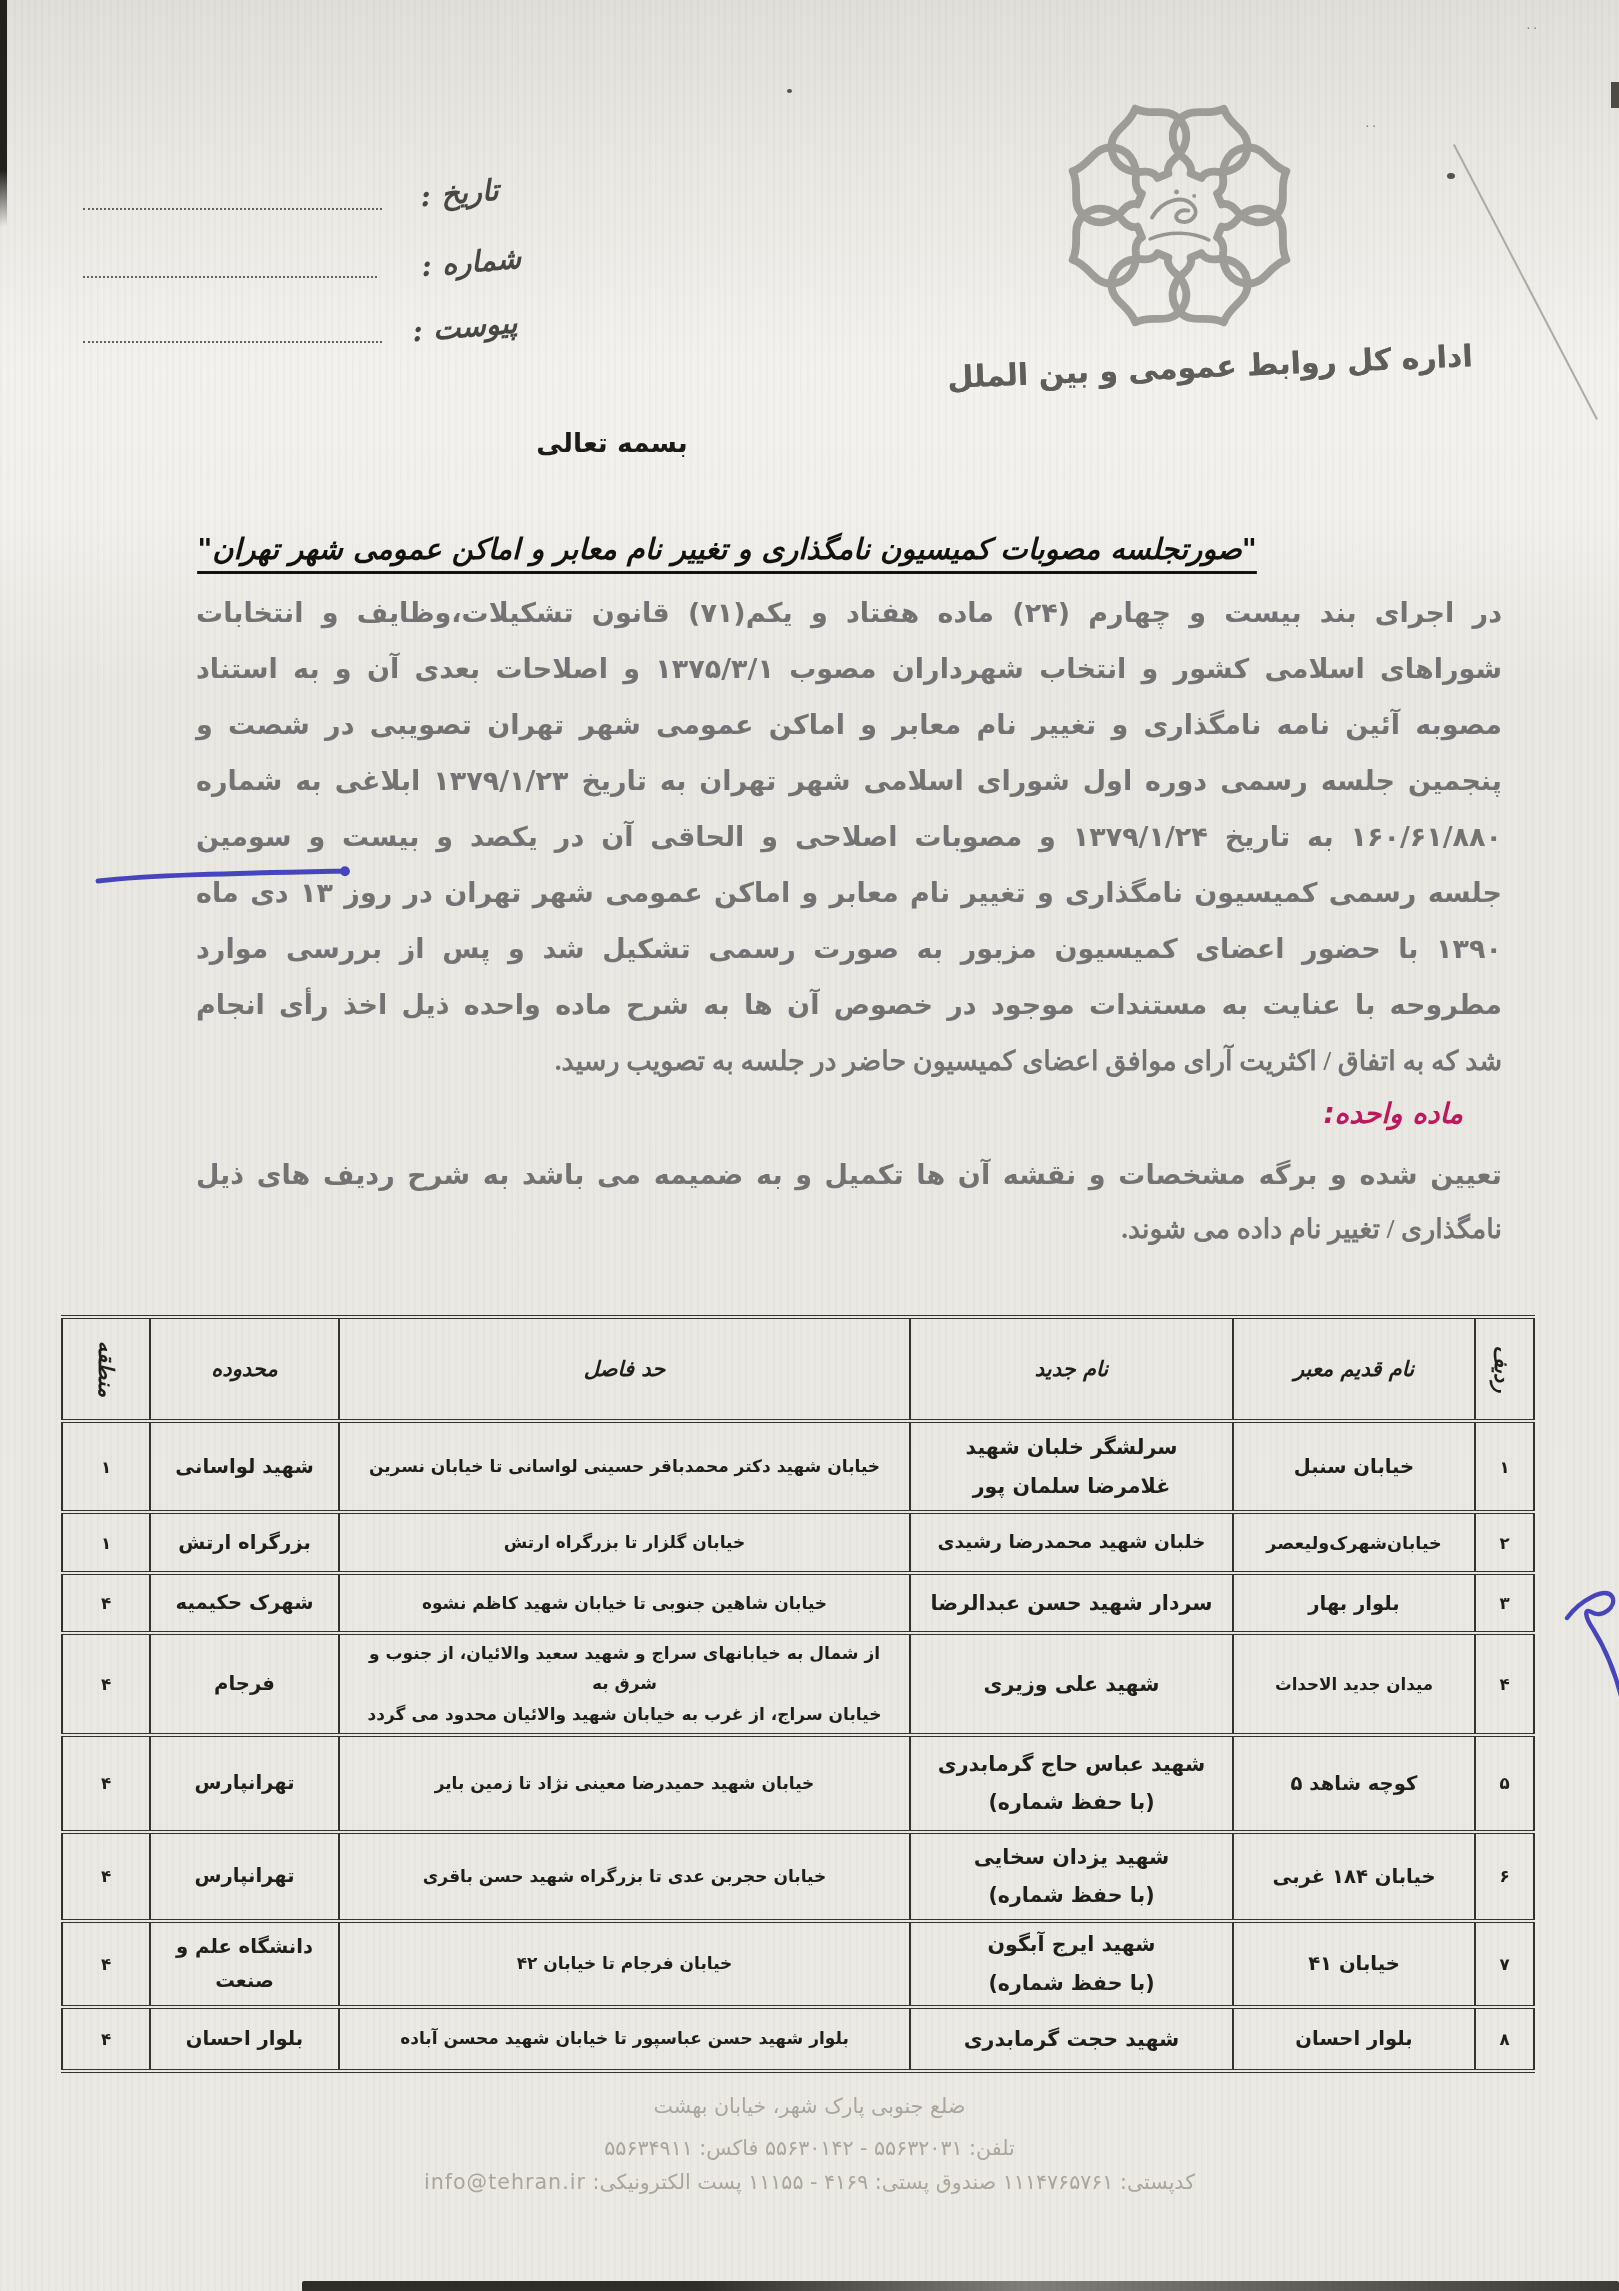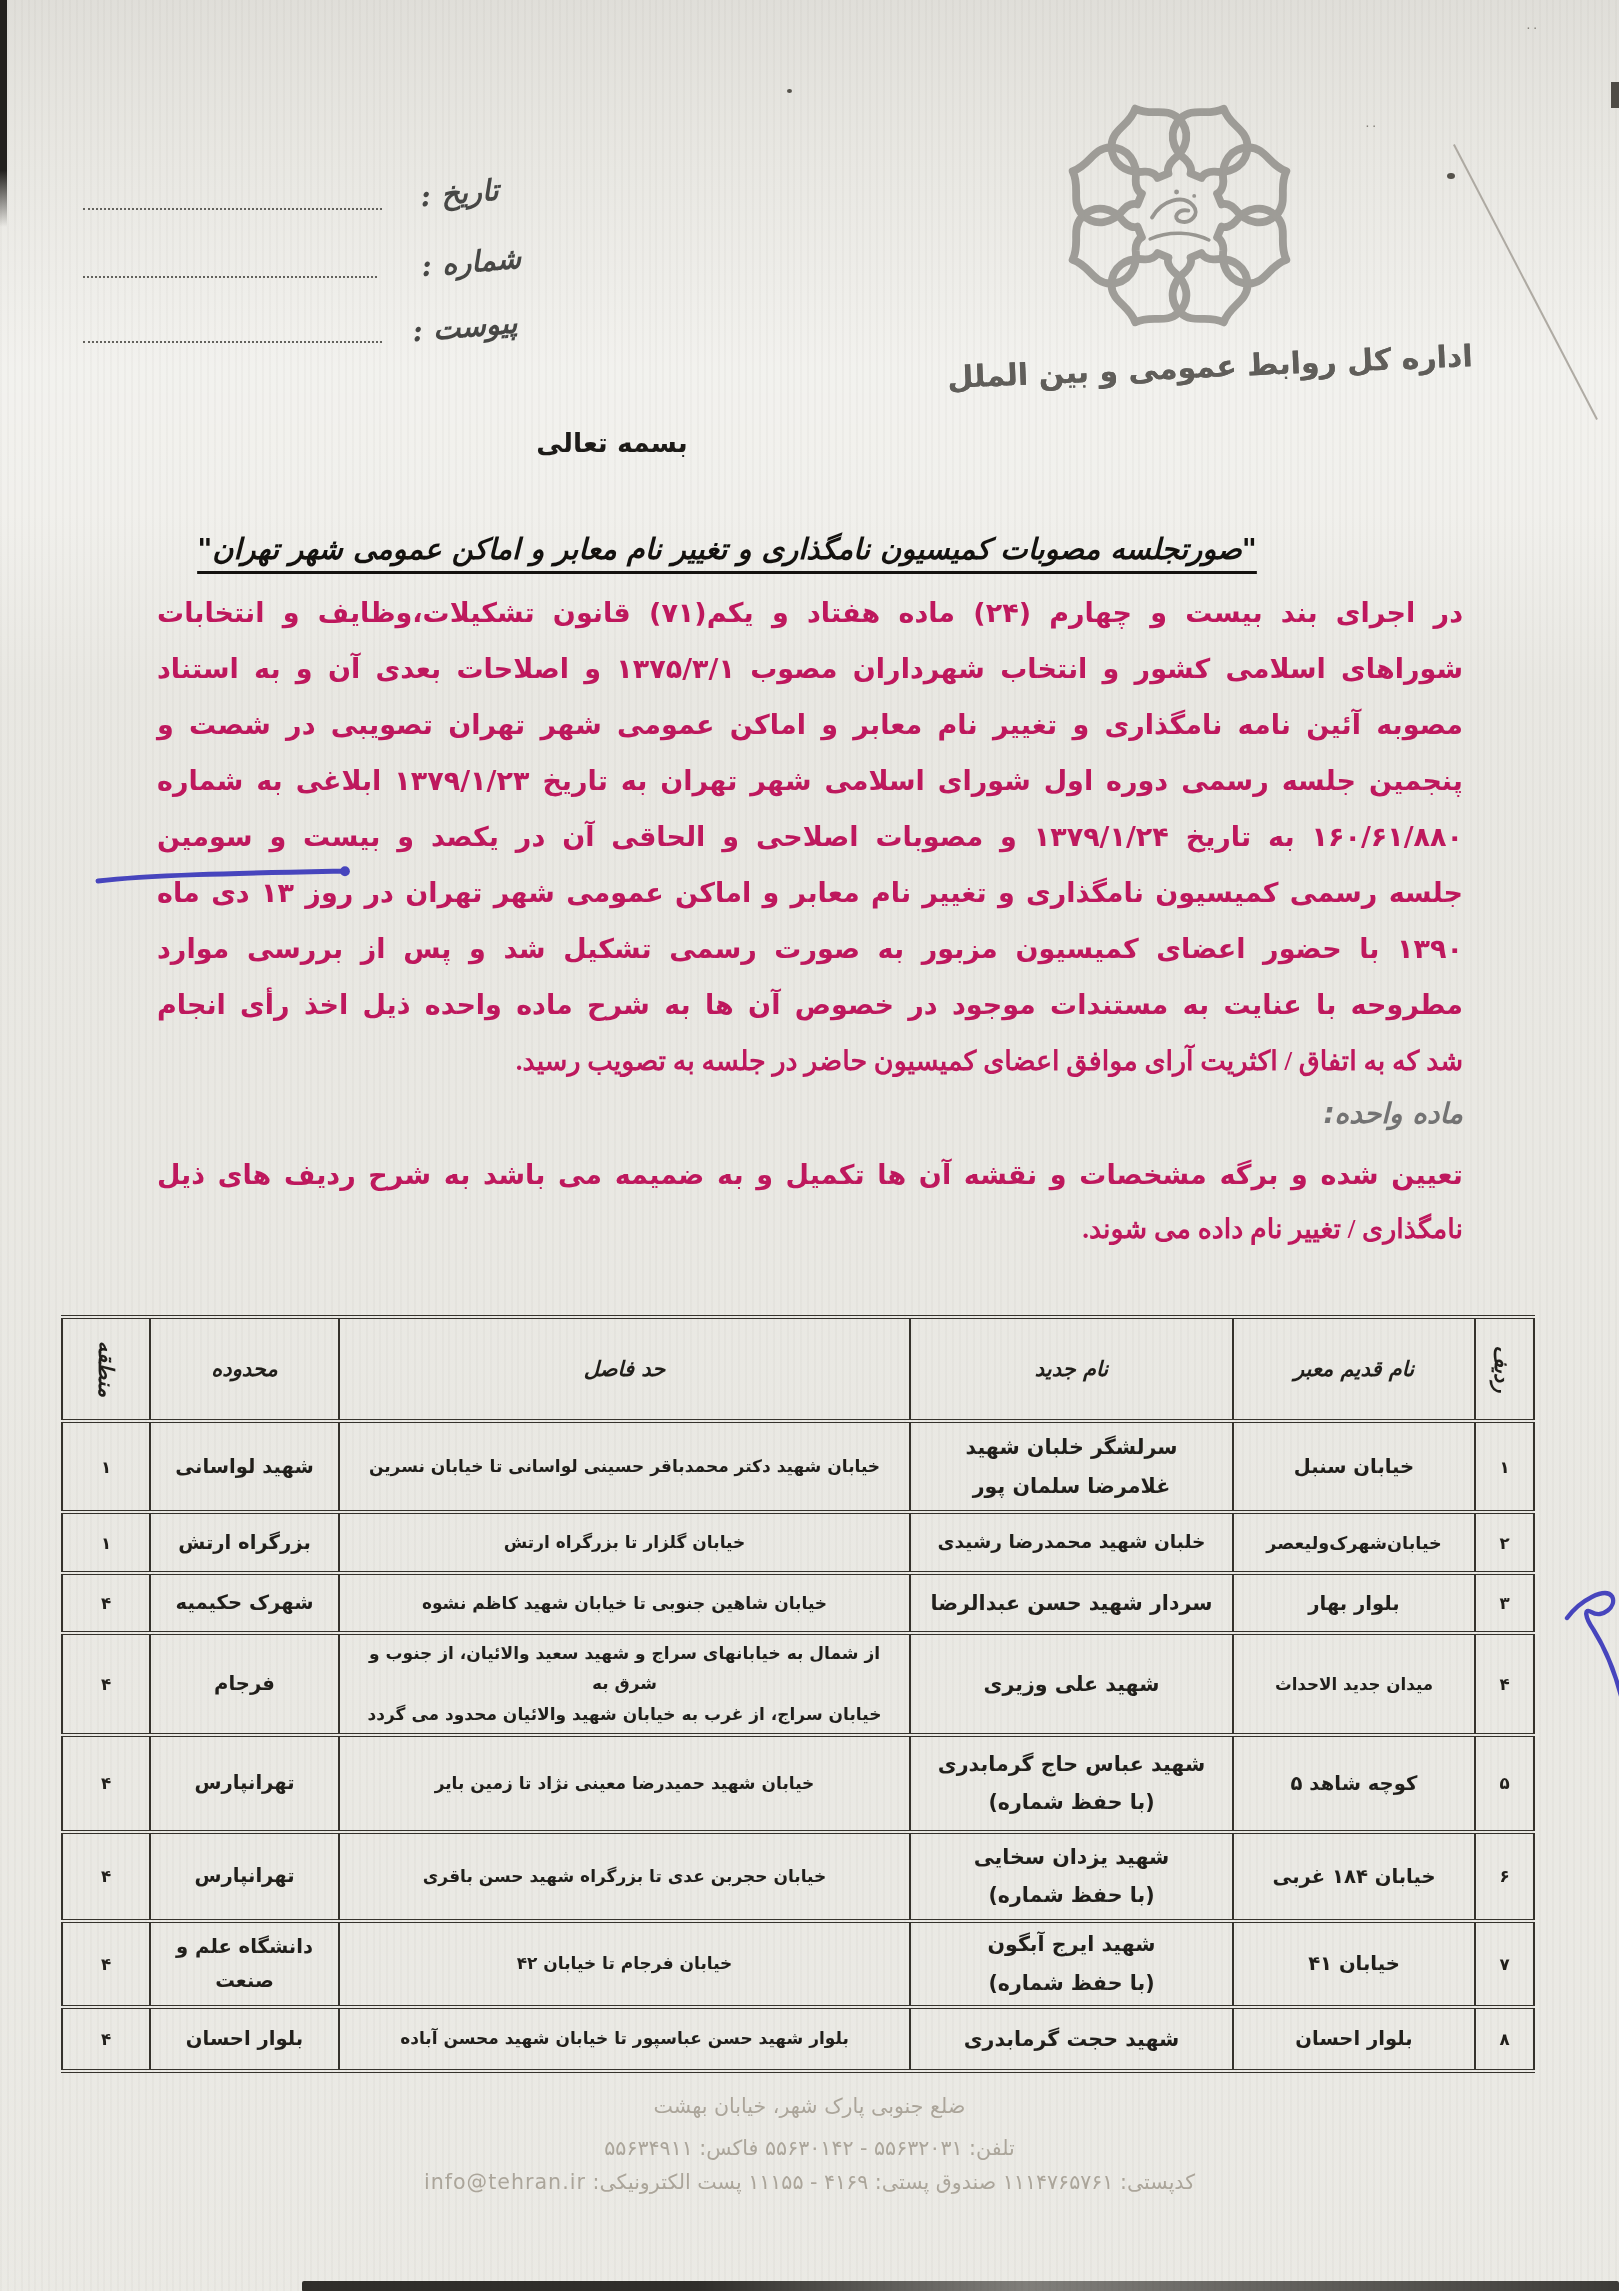--- a/index.html
+++ b/index.html
@@ -19,27 +19,27 @@
   .logo{position:absolute;left:1057px;top:93px;width:245px;height:245px;opacity:.88;filter:blur(0.4px);}
   .dept{position:absolute;left:916px;top:349px;width:588px;text-align:center;font-size:30px;
         font-weight:bold;color:#605e5a;transform:rotate(-2.4deg);letter-spacing:0.5px;
         text-shadow:0 0 0.6px #6b6966;direction:rtl;white-space:nowrap;}
   .bismillah{position:absolute;left:524px;top:427px;width:176px;text-align:center;
         font-size:26.5px;font-weight:bold;direction:rtl;}
   .doc-title{position:absolute;left:188px;top:532px;width:1078px;text-align:center;direction:rtl;
         font-size:29px;font-weight:bold;font-style:italic;color:#14120f;
         text-decoration:underline;text-underline-offset:11.8px;text-decoration-thickness:2.5px;}
   
-  .para{position:absolute;direction:rtl;font-weight:bold;color:#be185d;}
+  .para{position:absolute;direction:rtl;font-weight:bold;color:#737373;margin-left:39px;}
   .para .line{display:block;text-align:justify;text-align-last:justify;}
   .para .line.last{text-align-last:right;font-family:Liberation Serif, serif;}
   .p1{left:157px;top:585px;width:1306px;font-size:27px;}
   .p1 .line{height:56px;line-height:56px;}
   .made{position:absolute;left:157px;top:1097px;width:1306px;direction:rtl;text-align:right;
-        font-size:28px;font-weight:bold;font-style:italic;color:#737373;}
+        font-size:28px;font-weight:bold;font-style:italic;color:#be185d;}
   .p2{left:157px;top:1147px;width:1306px;font-size:27px;}
   .p2 .line{height:55px;line-height:55px;}
   
   .tbl-wrap{position:absolute;left:61px;top:1315px;width:1473px;}
   table.doc{border-collapse:collapse;table-layout:fixed;width:1473px;direction:rtl;
         border:2.9px solid #35322c;background:transparent;}
   table.doc td,table.doc th{border-left:2.5px solid #35322c;border-right:2.5px solid #35322c;
         border-top:4.9px double #35322c;border-bottom:4.9px double #35322c;
         vertical-align:middle;text-align:center;padding:2.9px 7.8px;color:#211f1b;
         font-weight:bold;white-space:pre-line;overflow:hidden;}

